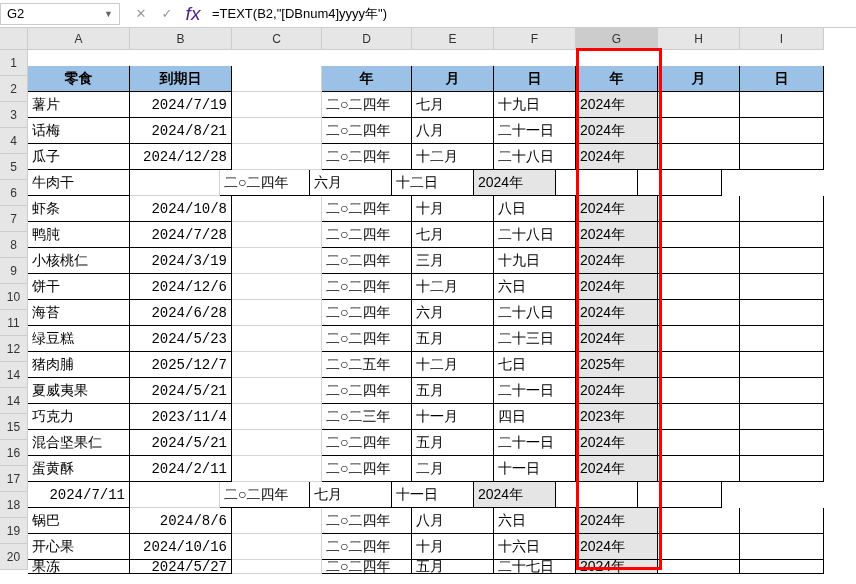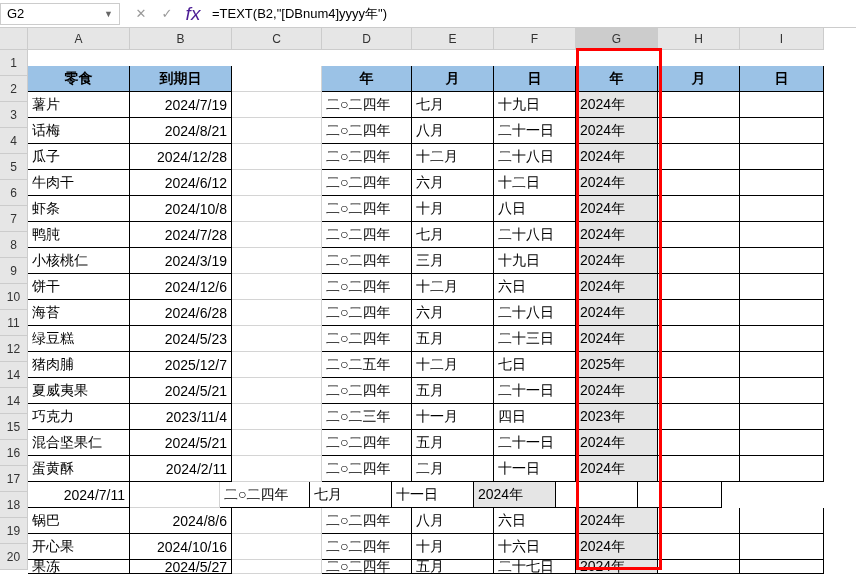--- a/index.html
+++ b/index.html
@@ -117,21 +117,21 @@
       background: #9bc2e6;
       font-weight: bold;
       justify-content: center;
       border-right: 1px solid #000;
       border-bottom: 1px solid #000;
     }
     .cell.bordered {
       border-right: 1px solid #000;
       border-bottom: 1px solid #000;
     }
-    .cell.right { justify-content: flex-end; }
+    .cell.right { justify-content: flex-end; font-family: Liberation Mono, monospace; }
     .cell.selected { background: #e5e5e5; }
     
     .red-box {
       position: absolute;
       border: 3px solid #ff0000;
       pointer-events: none;
     }
     
     .col-a { width: 102px; }
     .col-b { width: 102px; }
@@ -243,21 +243,20 @@
           <div class="cell col-c"></div>
           <div class="cell col-d bordered">二○二四年</div>
           <div class="cell col-e bordered">十二月</div>
           <div class="cell col-f bordered">二十八日</div>
           <div class="cell col-g bordered selected">2024年</div>
           <div class="cell col-h bordered"></div>
           <div class="cell col-i bordered"></div>
         </div>
         <div class="row">
           <div class="cell col-a bordered">牛肉干</div>
-          <div class="cell col-b bordered right">2024/6/12</div>
           <div class="cell col-c"></div>
           <div class="cell col-d bordered">二○二四年</div>
           <div class="cell col-e bordered">六月</div>
           <div class="cell col-f bordered">十二日</div>
           <div class="cell col-g bordered selected">2024年</div>
           <div class="cell col-h bordered"></div>
           <div class="cell col-i bordered"></div>
         </div>
         <div class="row">
           <div class="cell col-a bordered">虾条</div>

